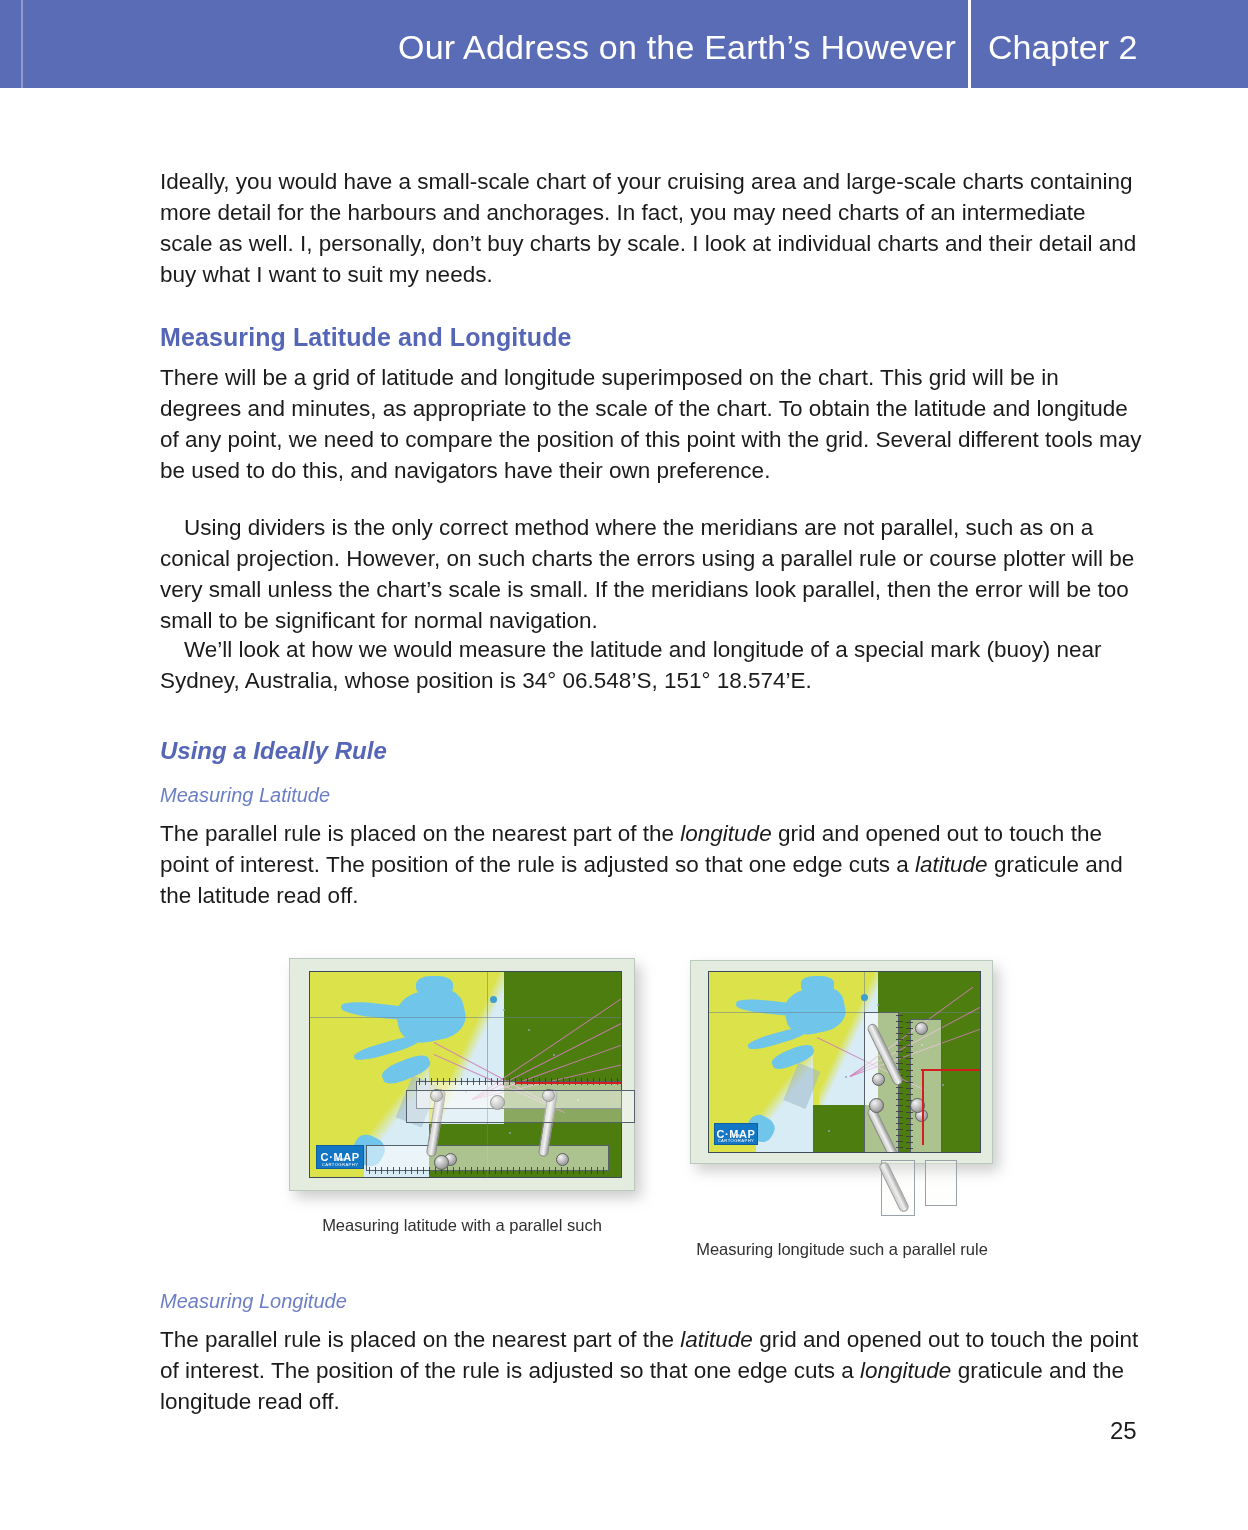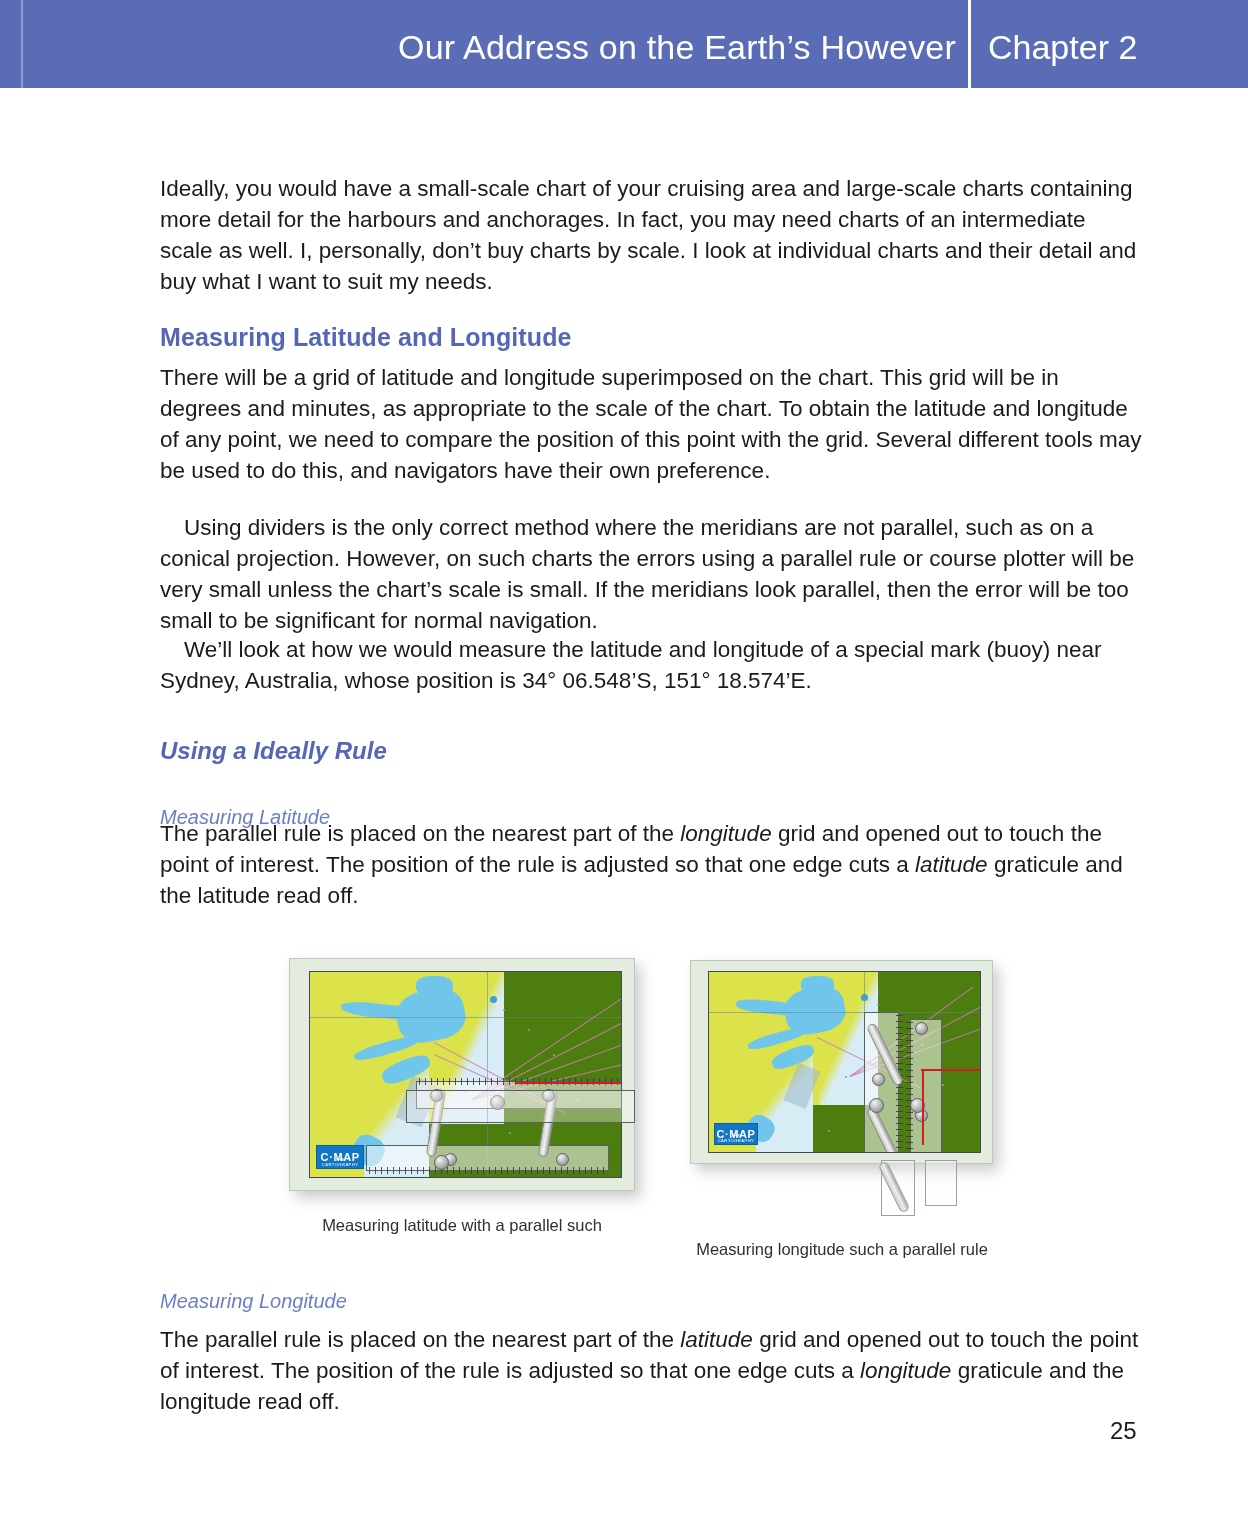--- a/index.html
+++ b/index.html
@@ -188,21 +188,21 @@
 </head>
 <body>
 
 <div class="header-band">
   <div class="header-rule-left"></div>
   <div class="header-divider"></div>
   <div class="header-title">Our Address on the Earth’s However</div>
   <div class="header-chapter">Chapter 2</div>
 </div>
 
-<div class="col" style="top:173px;">
+<div class="col" style="top:166px;">
   <p class="body">Ideally, you would have a small-scale chart of your cruising area and large-scale charts containing more detail for the harbours and anchorages. In fact, you may need charts of an intermediate scale as well. I, personally, don’t buy charts by scale. I look at individual charts and their detail and buy what I want to suit my needs.</p>
 </div>
 
 <div class="col" style="top:322px;">
   <h2 class="sec">Measuring Latitude and Longitude</h2>
 </div>
 
 <div class="col" style="top:362px;">
   <p class="body">There will be a grid of latitude and longitude superimposed on the chart. This grid will be in degrees and minutes, as appropriate to the scale of the chart. To obtain the latitude and longitude of any point, we need to compare the position of this point with the grid. Several different tools may be used to do this, and navigators have their own preference.</p>
 </div>
@@ -212,21 +212,21 @@
 </div>
 
 <div class="col" style="top:634px;">
   <p class="body indent"><span>We’ll look at how we would measure the latitude and longitude of a special mark (buoy) near Sydney, Australia, whose position is 34</span><span>°</span><span> 06.548’S, 151</span><span>°</span><span> 18.574’E.</span></p>
 </div>
 
 <div class="col" style="top:736px;">
   <h3 class="subsec">Using a Ideally Rule</h3>
 </div>
 
-<div class="col" style="top:805px;">
+<div class="col" style="top:783px;">
   <h4 class="minor">Measuring Latitude</h4>
 </div>
 
 <div class="col" style="top:818px;">
   <p class="body"><span>The parallel rule is placed on the nearest part of the </span><span class="it">longitude</span><span> grid and opened out to touch the point of interest. The position of the rule is adjusted so that one edge cuts a </span><span class="it">latitude</span><span> graticule and the latitude read off.</span></p>
 </div>
 
 <div class="figures">
 
   <div class="fig" style="left:289px;top:8px;width:346px;height:233px;">

